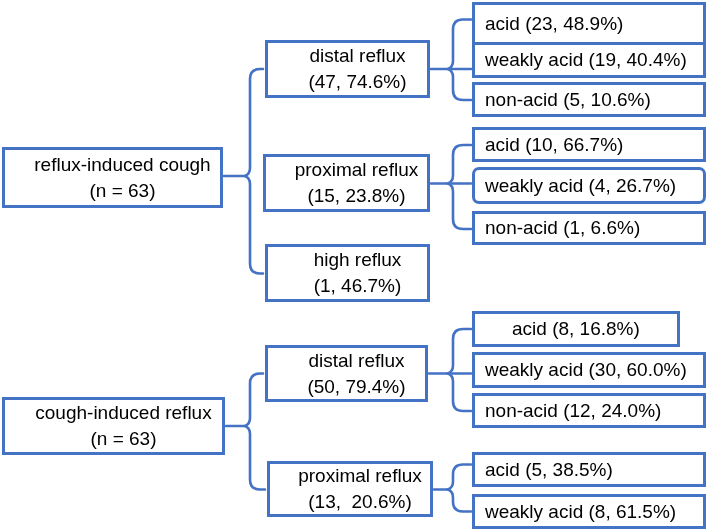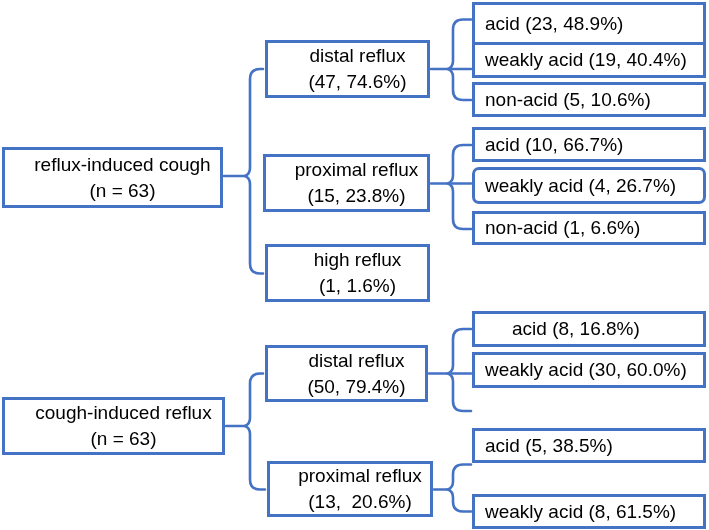--- a/index.html
+++ b/index.html
@@ -41,24 +41,24 @@
   #mid1c {left:265px; top:244px; width:165px; height:58px;}
   #leaf1 {left:472px; top:2px;   width:234px; height:44px;}
   #leaf2 {left:472px; top:42px;  width:234px; height:36px;}
   #leaf3 {left:472px; top:82px;  width:234px; height:35px;}
   #leaf4 {left:472px; top:127px; width:234px; height:35px;text-align:center;}
   #leaf5 {left:472px; top:167px; width:234px; height:37px;border-radius:7px;}
   #leaf6 {left:472px; top:211px; width:234px; height:34px;}
   #root2 {left:2px;  top:397px; width:223px; height:58px;}
   #mid2a {left:265px; top:345px; width:163px; height:57px;}
   #mid2b {left:267px; top:461px; width:166px; height:56px;}
-  #leaf7 {left:472px; top:311px; width:234px; height:36px;padding-left:37px;}
+  #leaf7 {left:472px; top:311px; width:208px; height:36px;padding-left:37px;}
   #leaf8 {left:472px; top:352px; width:234px; height:36px;}
   #leaf9 {left:472px; top:393px; width:234px; height:35px;}
-  #leaf10{left:472px; top:428px; width:234px; height:35px;}
+  #leaf10{left:472px; top:452px; width:234px; height:35px;}
   #leaf11{left:472px; top:494px; width:234px; height:35px;text-align:center;}
 </style>
 </head>
 <body>
 
 <div id="figure">
 
   <svg id="wires" viewBox="0 0 709 530" xmlns="http://www.w3.org/2000/svg" fill="none" stroke="#4472C4" stroke-width="2.6" stroke-linecap="round">
 
     <g>
@@ -103,21 +103,21 @@
   <div class="box" id="mid1a">
     <div class="line">distal reflux</div>
     <div class="line">(47, 74.6%)</div>
   </div>
   <div class="box" id="mid1b">
     <div class="line">proximal reflux</div>
     <div class="line">(15, 23.8%)</div>
   </div>
   <div class="box" id="mid1c">
     <div class="line">high reflux</div>
-    <div class="line">(1, 1.6%)</div>
+    <div class="line">(1, 46.7%)</div>
   </div>
 
   <div class="box leaf" id="leaf1">acid (23, 48.9%)</div>
   <div class="box leaf" id="leaf2">weakly acid (19, 40.4%)</div>
   <div class="box leaf" id="leaf3">non-acid (5, 10.6%)</div>
   <div class="box leaf" id="leaf4">acid (10, 66.7%)</div>
   <div class="box leaf" id="leaf5">weakly acid (4, 26.7%)</div>
   <div class="box leaf" id="leaf6">non-acid (1, 6.6%)</div>
 
   <div class="box" id="root2">
@@ -129,16 +129,17 @@
     <div class="line">distal reflux</div>
     <div class="line">(50, 79.4%)</div>
   </div>
   <div class="box" id="mid2b">
     <div class="line">proximal reflux</div>
     <div class="line">(13,  20.6%)</div>
   </div>
 
   <div class="box leaf" id="leaf7">acid (8, 16.8%)</div>
   <div class="box leaf" id="leaf8">weakly acid (30, 60.0%)</div>
+  <div class="box leaf" id="leaf9">non-acid (12, 24.0%)</div>
   <div class="box leaf" id="leaf10">acid (5, 38.5%)</div>
   <div class="box leaf" id="leaf11">weakly acid (8, 61.5%)</div>
 
 </div>
 
 </body></html>

